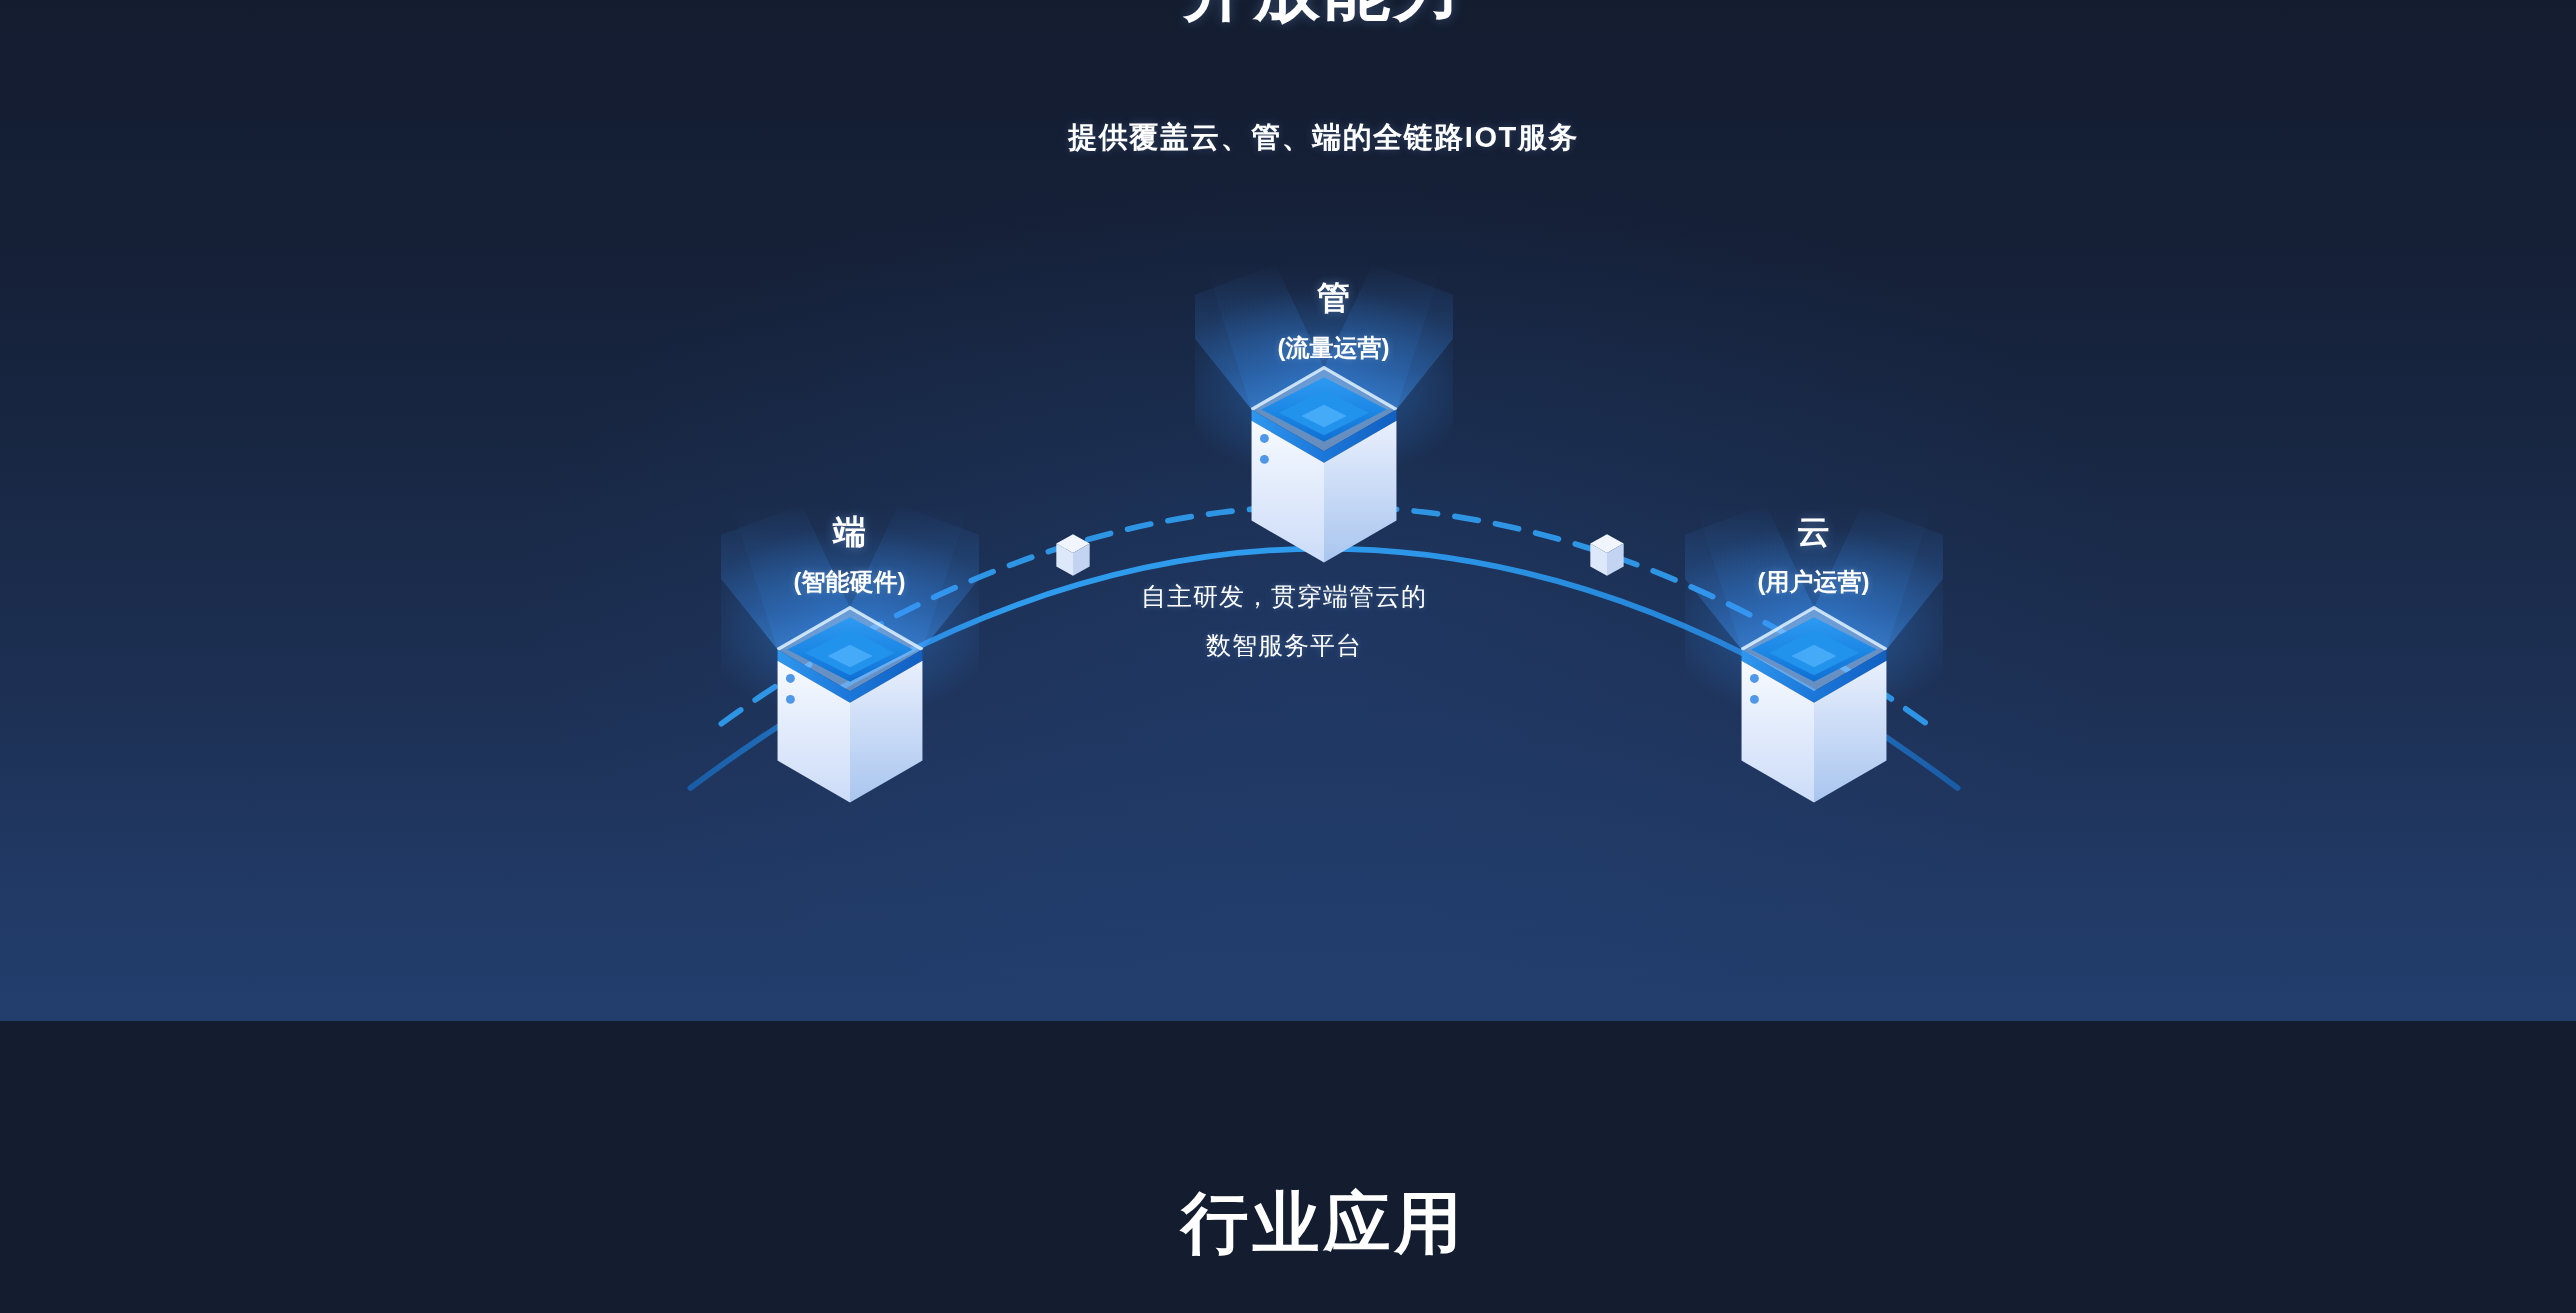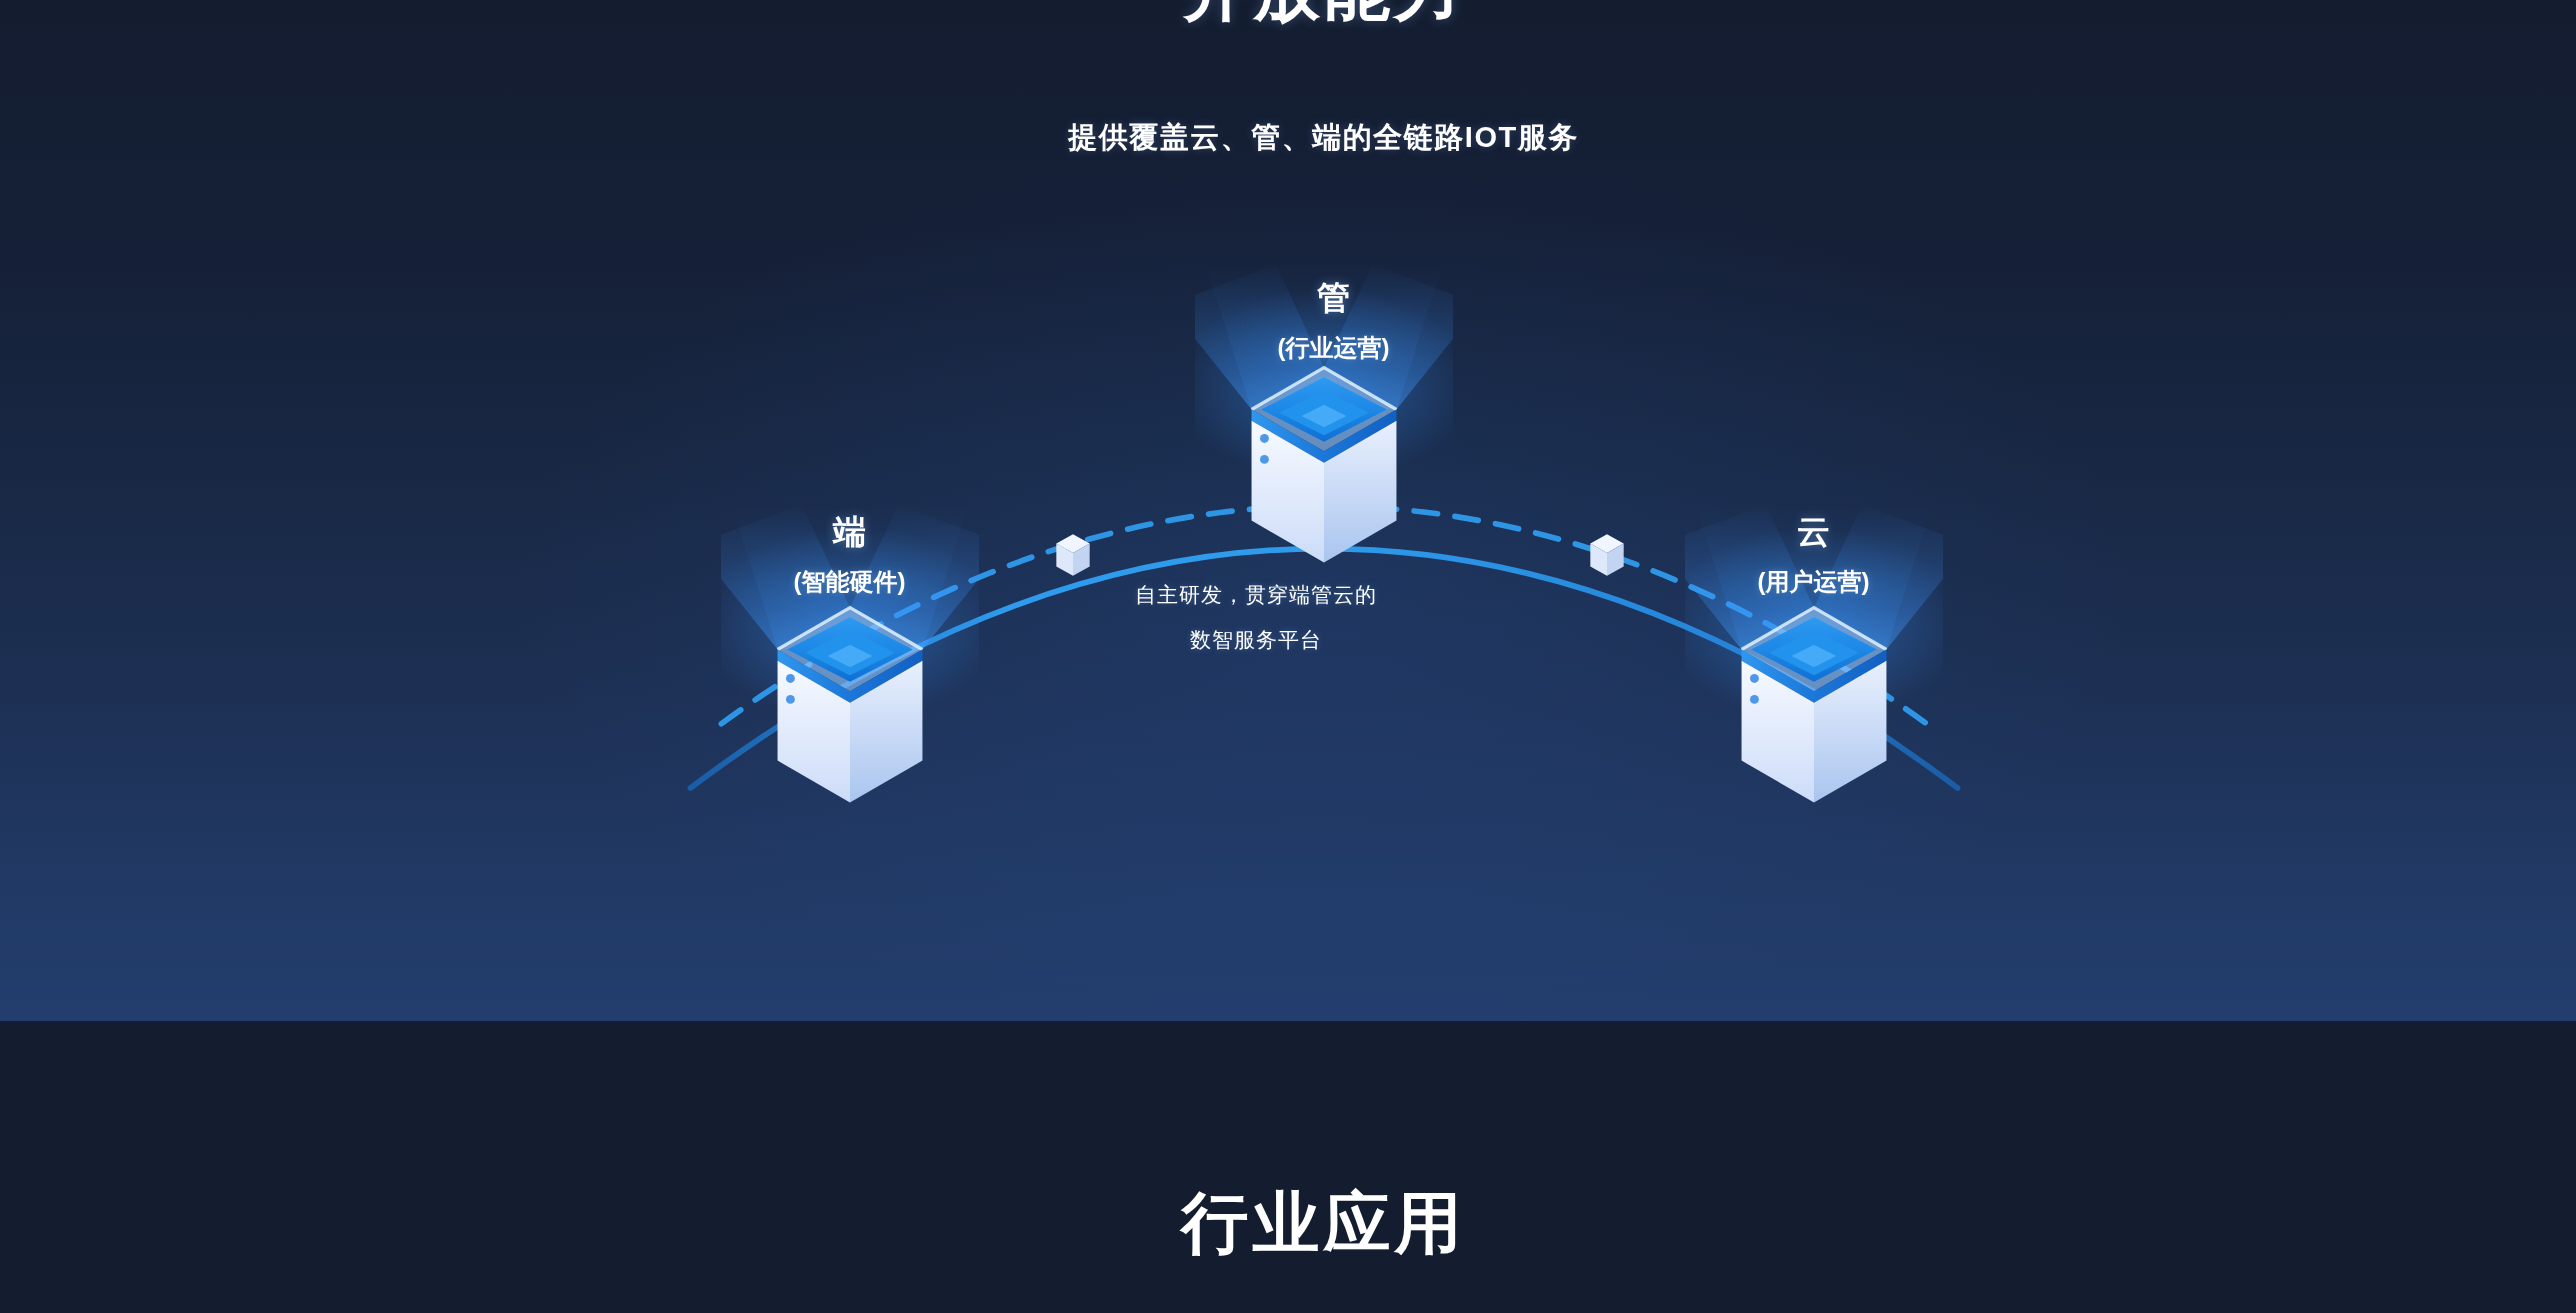--- a/index.html
+++ b/index.html
@@ -40,21 +40,21 @@
   }
   .node-label{position:absolute;width:319px;text-align:center;line-height:1;z-index:6;}
   .node-label .nm{font-size:33px;font-weight:bold;display:block;text-shadow:0 0 9.3px rgba(150,200,255,.4);}
   .node-label .sb{font-size:24px;font-weight:bold;display:block;margin-top:21.6px;text-shadow:0 0 7.2px rgba(150,200,255,.35);}
   .label-pipe{left:1174px;top:281px;}
   .label-device{left:690px;top:515px;}
   .label-cloud{left:1654px;top:515px;}
   .desc{position:absolute;text-align:center;line-height:1;z-index:6;font-size:24px;letter-spacing:1px;
         text-shadow:0 0 6.2px rgba(150,200,255,.3);}
   .desc .l2{display:block;margin-top:22px;}
-  .desc-center{left:1050px;top:584px;width:412px;font-size:21px;}
+  .desc-center{left:1078px;top:584px;width:412px;font-size:25px;}
   .desc-center .l2{margin-top:24px;}
   .desc-device{left:639px;top:811px;width:422px;}
   .desc-cloud{left:1546px;top:811px;width:546px;}
   
   .arcs{position:absolute;left:0;top:0;z-index:2;}
   .cube{position:absolute;width:258px;height:322px;z-index:3;}
   .cube-pipe{left:1195px;top:263px;}
   .cube-device{left:721px;top:503px;}
   .cube-cloud{left:1685px;top:503px;}
   .mini-cube{position:absolute;width:42px;height:50px;z-index:4;}
@@ -174,21 +174,21 @@
     <polygon points="72,26 40,44 40,88 72,70" fill="#c2d4f1"></polygon>
   </svg>
   <svg class="mini-cube mini-2" viewBox="0 0 80 96">
     <polygon points="40,8 72,26 40,44 8,26" fill="#f0f5ff"></polygon>
     <polygon points="8,26 40,44 40,88 8,70" fill="#dde8fa"></polygon>
     <polygon points="72,26 40,44 40,88 72,70" fill="#c2d4f1"></polygon>
   </svg>
 
   <div class="node-label label-pipe">
     <span class="nm">管</span>
-    <span class="sb">(行业运营)</span>
+    <span class="sb">(流量运营)</span>
   </div>
   <div class="node-label label-device">
     <span class="nm">端</span>
     <span class="sb">(智能硬件)</span>
   </div>
   <div class="node-label label-cloud">
     <span class="nm">云</span>
     <span class="sb">(用户运营)</span>
   </div>
 

